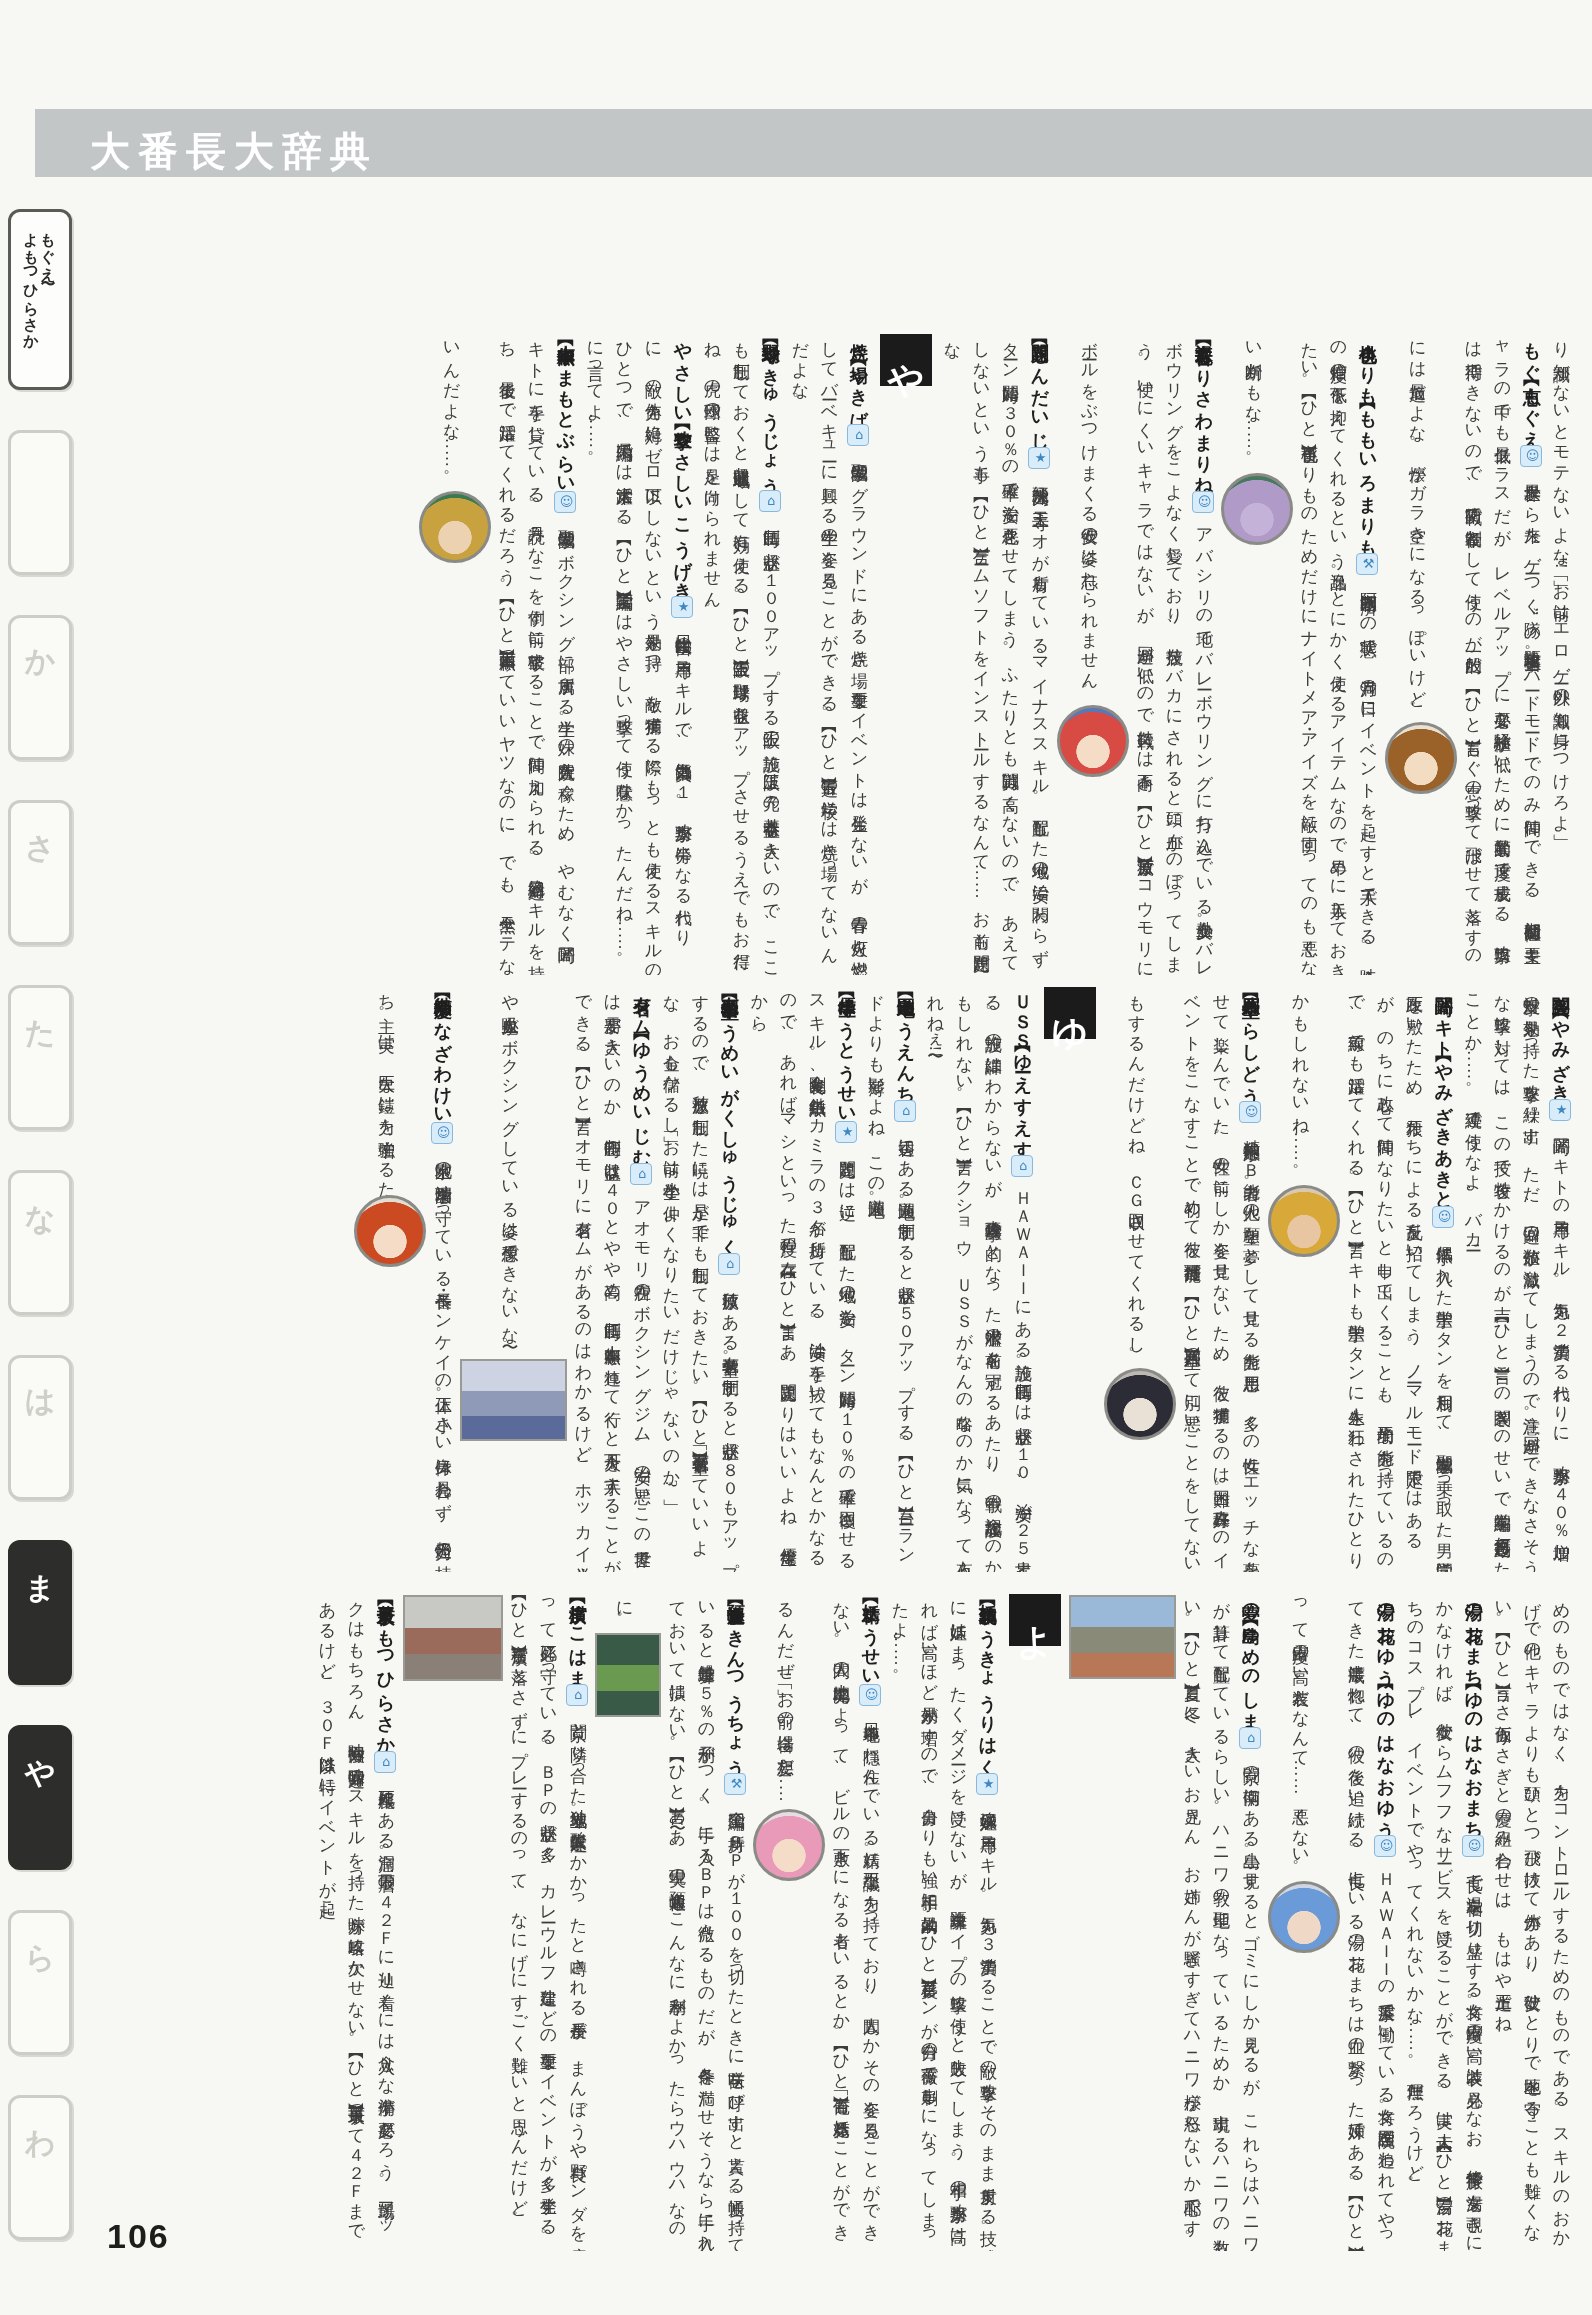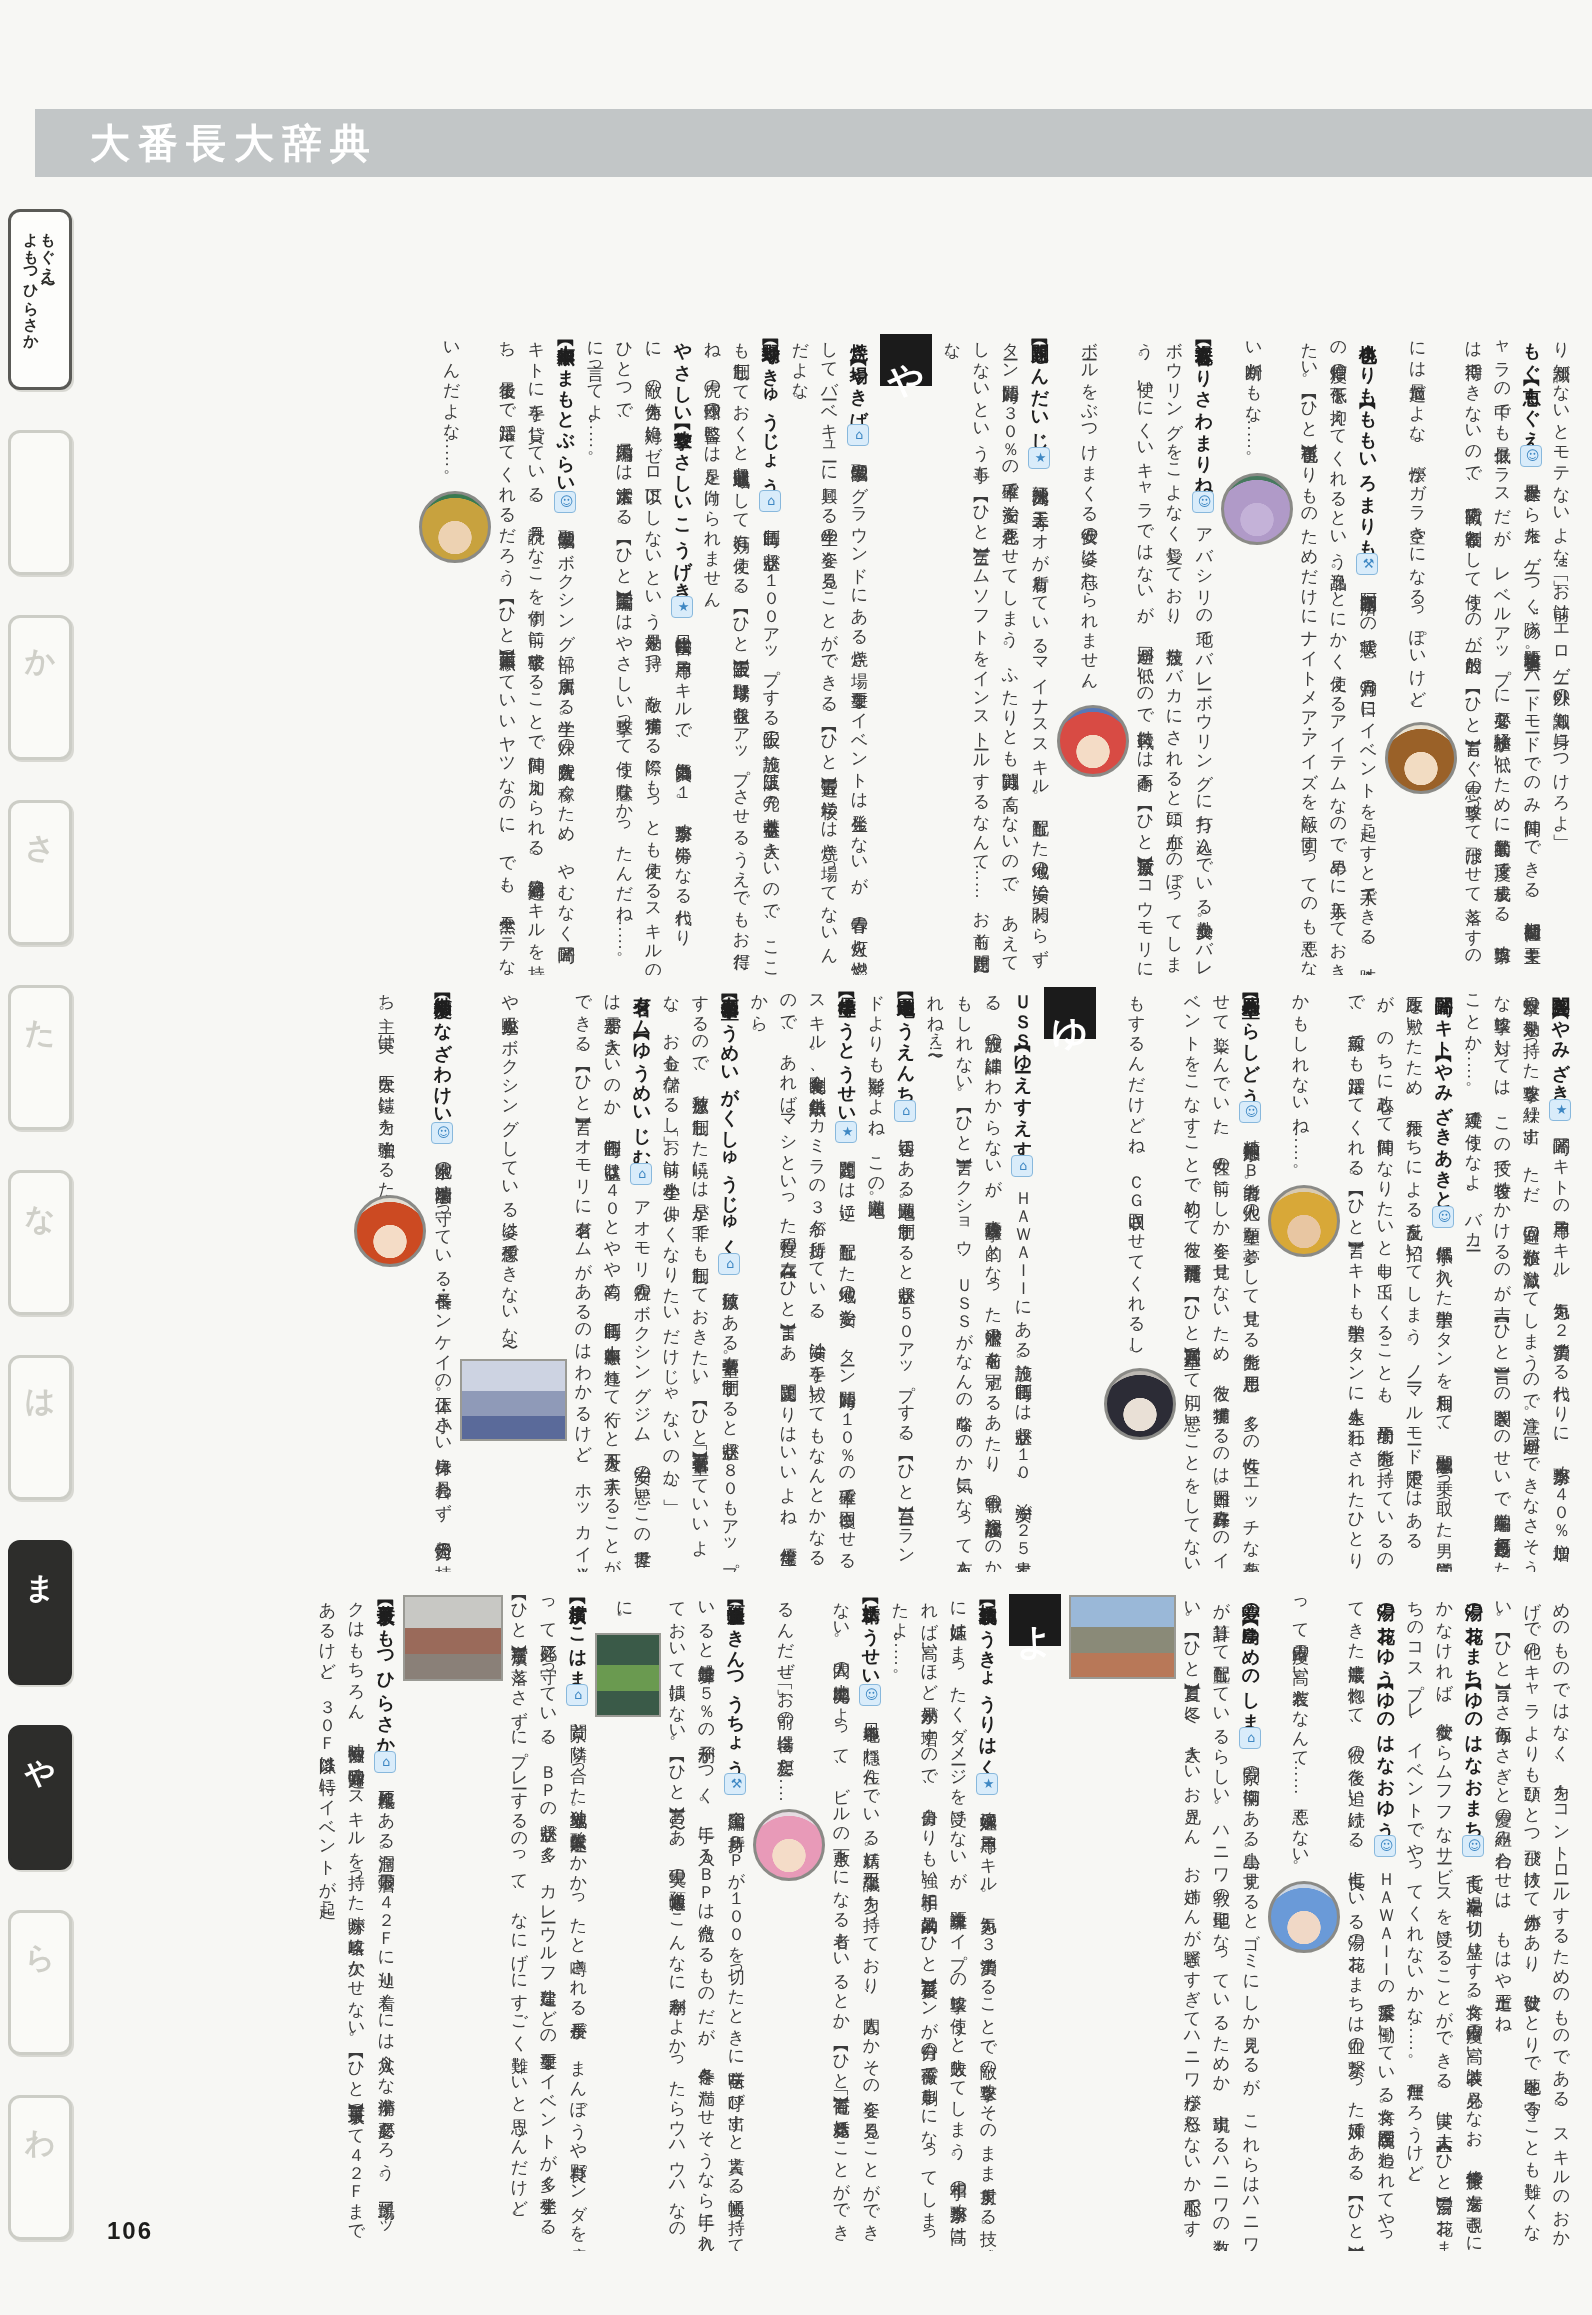--- a/index.html
+++ b/index.html
@@ -1,20 +1,20 @@
 <!DOCTYPE html>
 <html><head>
 <meta charset="utf-8">
 <title>大番長大辞典 p.106</title>
 <style>
   html,body{margin:0;padding:0;background:#e8e8e6;}
   .page{position:relative;width:1592px;height:2315px;background:#f7f7f4;overflow:hidden;
         font-family:"Liberation Serif","DejaVu Serif",serif;}
   .header-bar{position:absolute;left:35px;top:109px;width:1557px;height:68px;background:#c2c6c7;}
-  .header-title{position:absolute;left:55px;top:0;line-height:68px;font-size:40px;font-weight:bold;
+  .header-title{position:absolute;left:55px;top:8px;line-height:68px;font-size:40px;font-weight:bold;
         color:#ffffff;letter-spacing:8px;font-family:"Liberation Sans","DejaVu Sans",sans-serif;}
   
   .tab-rail{position:absolute;left:8px;top:209px;width:72px;display:flex;flex-direction:column;gap:40px;}
   .tab{box-sizing:border-box;width:64px;height:145px;border:3px solid #cccdc6;border-radius:12px;
        background:#fafaf7;display:flex;justify-content:center;align-items:flex-start;padding-top:10px;
        box-shadow:2px 2px 0 #d8d8d2;}
   .tab .lbl{writing-mode:vertical-rl;text-orientation:upright;font-size:30px;font-weight:bold;
        color:#cfcfc8;font-family:"Liberation Sans","DejaVu Sans",sans-serif;white-space:pre-line;line-height:30px;}
   .tab.range{height:181px;border-color:#5a5a56;background:#fdfdfb;}
   .tab.range .lbl{font-size:15px;color:#2b2b28;line-height:17px;letter-spacing:0;}
@@ -29,21 +29,21 @@
   .entry,.cont,.marker-wrap{display:block;height:100%;}
   .term{font-size:18px;font-weight:bold;color:#1f1f1f;}
   .type-icon{display:inline-block;width:20px;height:20px;line-height:18px;text-align:center;
         background:#d9ecfa;border:1px solid #88b8dc;border-radius:4px;color:#3d87c3;font-size:13px;
         margin:4px 0;font-family:"DejaVu Sans",sans-serif;}
   .marker-box{display:inline-block;width:52px;height:52px;background:#1b1b1b;color:#ffffff;
         font-size:36px;font-weight:bold;text-align:center;line-height:52px;margin:4px 6px;}
   .portrait{display:inline-block;width:66px;height:66px;border-radius:50%;border:3px solid #8a8a86;
         margin:5px 2px;vertical-align:middle;}
   .photo{display:inline-block;border:2px solid #9a9a94;margin:5px 2px;vertical-align:middle;}
-  .page-number{position:absolute;left:107px;top:2217px;font-size:24px;font-weight:bold;color:#1d1d1b;
+  .page-number{position:absolute;left:107px;top:2217px;font-size:34px;font-weight:bold;color:#1d1d1b;
         font-family:"Liberation Sans","DejaVu Sans",sans-serif;letter-spacing:2px;}
 </style>
 </head>
 <body>
 
 <div class="page">
   <div class="header-bar">
     <div class="header-title">大番長大辞典</div>
   </div>
 

